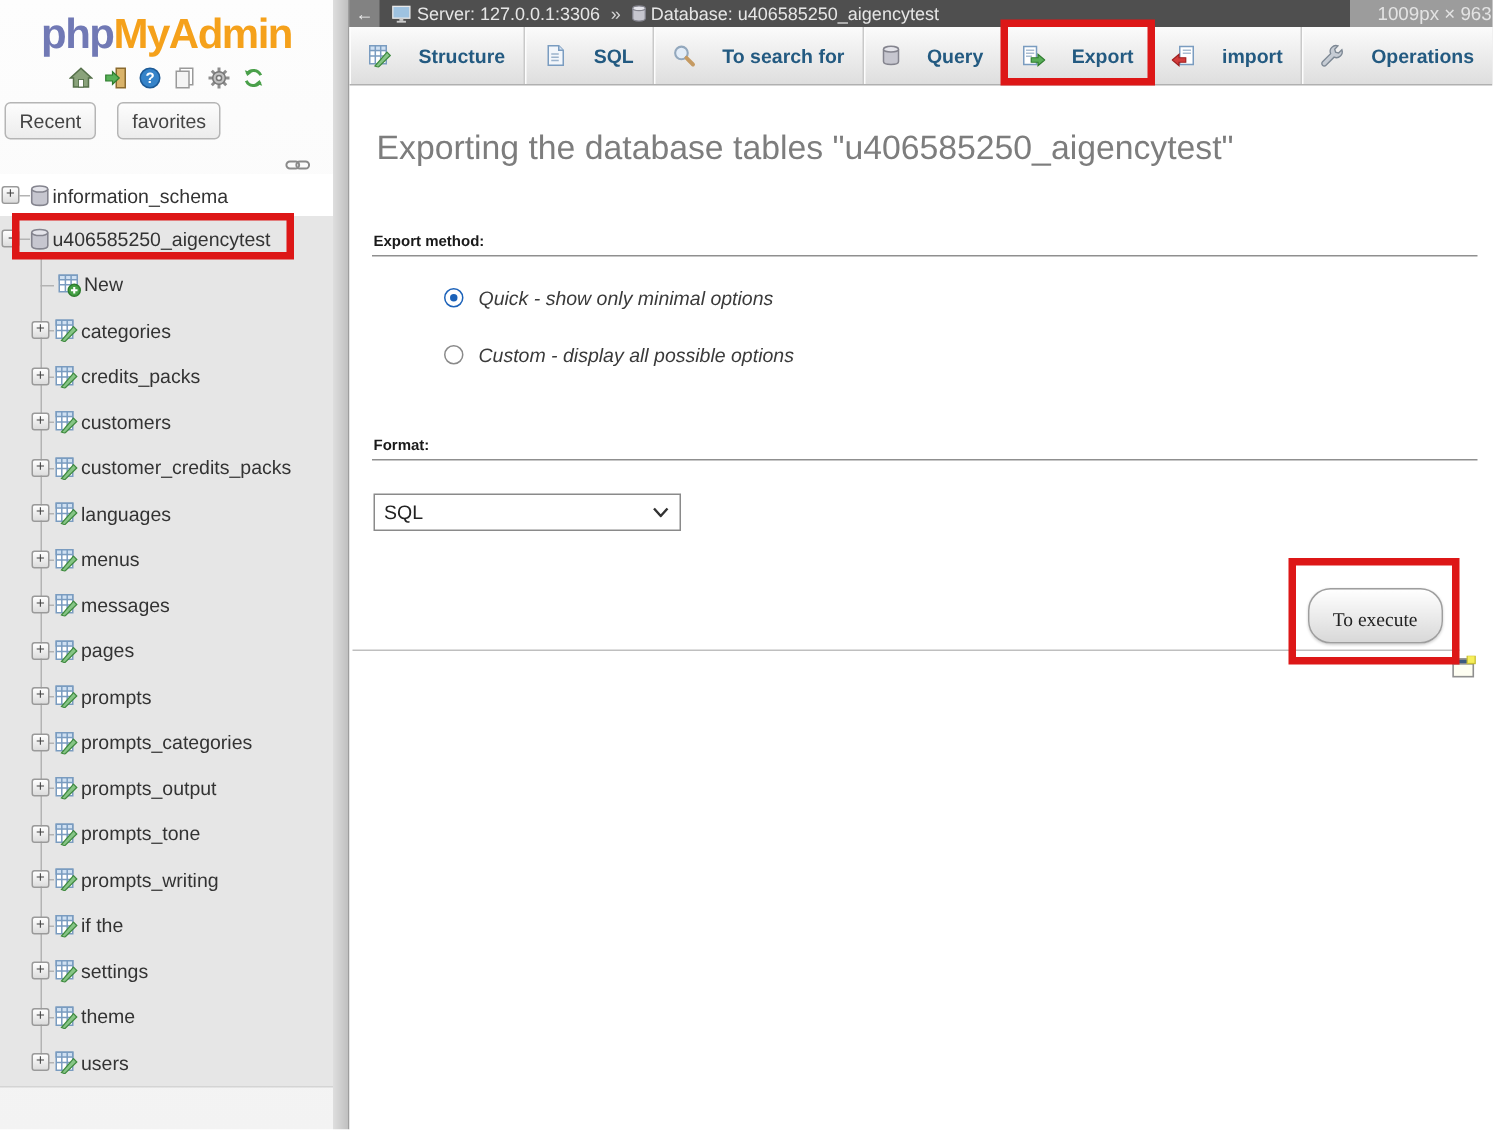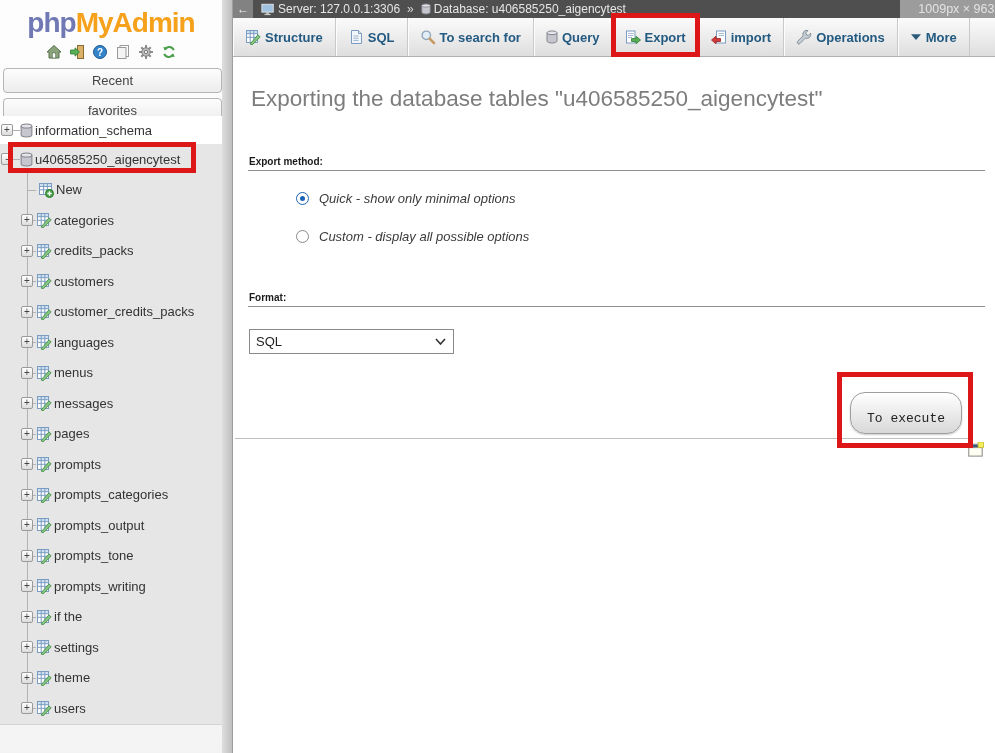--- a/index.html
+++ b/index.html
@@ -15,21 +15,21 @@
   
   .sidebar {
     position:absolute; left:0; top:0; width:222px; height:753px;
     background:linear-gradient(#fdfdfd,#f3f3f3);
   }
   .logo { text-align:center; padding-top:7px; font-size:28px; font-weight:bold; letter-spacing:-1px; cursor:pointer; }
   .logo-php { color:#7179b5; }
   .logo-rest { color:#f5a11b; }
   .icon-row { display:flex; justify-content:center; align-items:center; gap:7px; margin-top:5px; }
   .icon-row .ic16 { cursor:pointer; }
-  .pill-row { display:flex; gap:5px; padding:8px 0 0 3px;flex-direction:column; }
+  .pill-row { display:flex; gap:14px; padding:8px 0 0 3px; }
   .pill {
     border:1px solid #b5b5b5; border-radius:4px;
     background:linear-gradient(#fdfdfd,#ececec);
     padding:4px 9px; font-size:13px; color:#444; cursor:pointer;
     font-family:"Liberation Sans",sans-serif;
   }
   .chain-row { display:flex; justify-content:flex-end; padding:12px 15px 0 0; }
   .chain-row svg { width:17px; height:10px; cursor:pointer; }
 
   .tree { position:absolute; top:116px; left:0; width:222px; font-size:13px; color:#333; }
@@ -82,21 +82,21 @@
     background:#9c9c9c; color:#e3e3e3; font-size:12.5px;
     display:flex; align-items:center; justify-content:center;padding-left:31px;
   }
 
   .tabs {
     height:39px; display:flex; list-style:none;
     background:linear-gradient(#fbfbfb,#dedede);
     border-bottom:1px solid #b0b0b0;
   }
   .tab {
-    display:flex; align-items:center; gap:4px; padding:0 12px;
+    display:flex; align-items:center; gap:18px; padding:0 12px;
     font-size:13px; font-weight:bold; color:#235a81; cursor:pointer;
     border-right:1px solid #c9c9c9; box-shadow:inset 1px 0 0 #fdfdfd;
     position:relative; white-space:nowrap;
   }
   .tab .db-ic { width:12px; height:14px; }
   .tab .tri-ic { width:12px; height:8px; }
 
   .red { position:absolute; border:5px solid #dd1717; pointer-events:none; z-index:6; }
   .red-db { left:8px; top:-2px; width:188px; height:31px; }
   .red-tab { left:-2px; right:-2px; top:-5px; bottom:-1px; }
@@ -124,22 +124,22 @@
   .select-box {
     margin:22px 0 0 1px; width:205px; height:25px; background:#fff;
     border:1px solid #8a8a8a; display:flex; align-items:center;
     justify-content:space-between; padding:0 7px 0 6px;
     font-size:13px; color:#222; cursor:pointer;
   }
   .select-box svg { width:11px; height:7px; }
   .exec-row { display:flex; justify-content:flex-end; margin-top:38px; padding-right:23px; }
   .exec-wrap { position:relative; }
   .exec-btn {
-    font-family:Liberation Mono, monospace; font-size:13px; color:#222;
-    padding:18px 16px 7px; border:1px solid #9e9e9e; border-radius:15px;
+    font-family:Liberation Serif, serif; font-size:13px; color:#222;
+    padding:12px 16px 7px; border:1px solid #9e9e9e; border-radius:15px;
     background:linear-gradient(#ffffff,#d8d8d8);
     box-shadow:0 1px 2px rgba(0,0,0,.2); cursor:pointer;
   }
   .sep { border:none; border-top:1px solid #bfbfbf; margin:4px 12px 0 -13px; }
   .win-row { display:flex; justify-content:flex-end; margin-top:3px; padding-right:1px; }
   .win-row svg { width:16px; height:15px; cursor:pointer; }
 </style>
 </head>
 <body>
 

